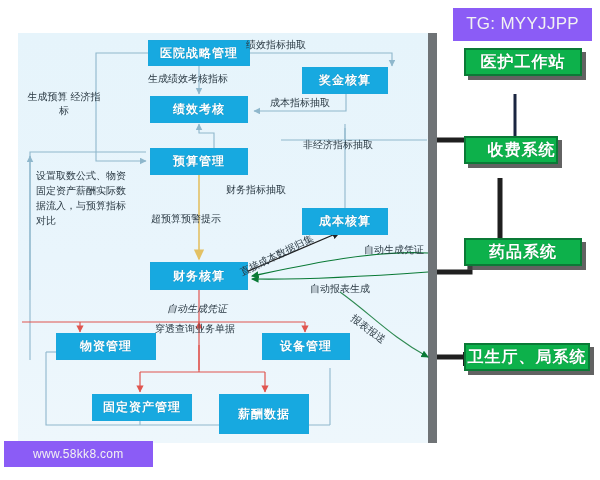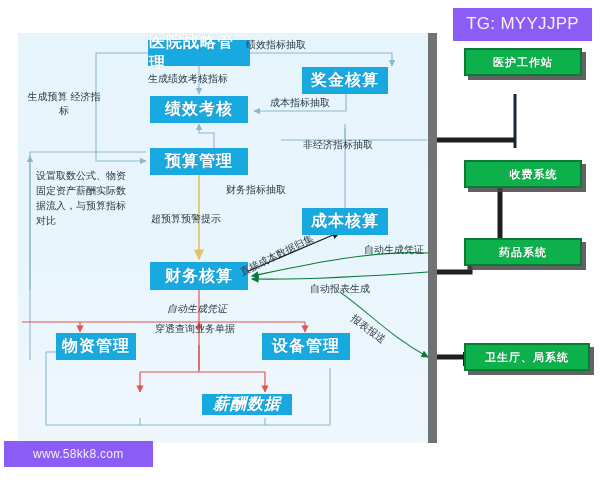--- a/index.html
+++ b/index.html
@@ -27,29 +27,29 @@
     position:absolute;
     background:#17a9e0;
     border:1px solid #1aa7dd;
     color:#ffffff;
     font-weight:bold;
     display:flex;align-items:center;justify-content:center;
     letter-spacing:1px;
     box-sizing:border-box;
     text-shadow:0 0 1px rgba(0,0,0,.25);
   }
-  .node.md{font-size:16px;}
+  .node.md{font-size:12px;}
 
   .gnode{
     position:absolute;
     background:#0db14b;
     border:2px solid #0a7a36;
     color:#ffffff;
     font-weight:bold;
-    font-size:11px;
+    font-size:16px;
     display:flex;align-items:center;justify-content:center;
     letter-spacing:1px;
     box-sizing:border-box;
     box-shadow:4px 4px 0 rgba(70,70,70,.85);
     text-shadow:0 0 1px rgba(0,0,0,.3);
   }
 
   
   .lbl{
     position:absolute;
@@ -164,30 +164,31 @@
   <div class="node md" style="left:302px;top:67px;width:86px;height:27px;">奖金核算</div>
 
   <div class="node md" style="left:150px;top:96px;width:98px;height:27px;">绩效考核</div>
 
   <div class="node md" style="left:150px;top:148px;width:98px;height:27px;">预算管理</div>
 
   <div class="node md" style="left:302px;top:208px;width:86px;height:27px;">成本核算</div>
 
   <div class="node md" style="left:150px;top:262px;width:98px;height:28px;">财务核算</div>
 
-  <div class="node md" style="left:56px;top:333px;width:80px;height:27px;">物资管理</div>
+  <div class="node md" style="left:56px;top:333px;width:100px;height:27px;">物资管理</div>
 
   <div class="node md" style="left:262px;top:333px;width:88px;height:27px;">设备管理</div>
 
-
-  <div class="node md" style="left:202px;top:394px;width:90px;height:21px;font-style:italic;">薪酬数据</div>
+  <div class="node md" style="left:92px;top:394px;width:100px;height:27px;">固定资产管理</div>
+
+  <div class="node md" style="left:219px;top:394px;width:90px;height:40px;">薪酬数据</div>
 
   <div class="gnode" style="left:464px;top:48px;width:118px;height:28px;">医护工作站</div>
 
-  <div class="gnode" style="left:464px;top:160px;width:118px;height:28px;padding-left:21px;">收费系统</div>
+  <div class="gnode" style="left:464px;top:136px;width:94px;height:28px;padding-left:21px;">收费系统</div>
 
   <div class="gnode" style="left:464px;top:238px;width:118px;height:28px;">药品系统</div>
 
   <div class="gnode" style="left:464px;top:343px;width:126px;height:28px;">卫生厅、局系统</div>
 
   <div class="lbl two" style="left:26px;top:90px;width:76px;">生成预算
 经济指标</div>
 
   <div class="lbl" style="left:246px;top:38px;">绩效指标抽取</div>
 

